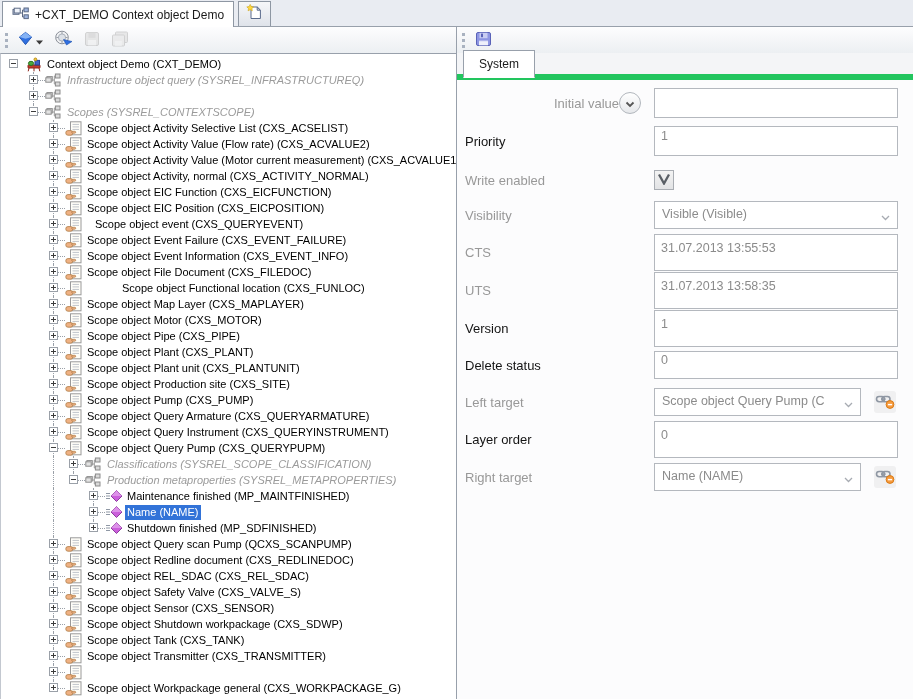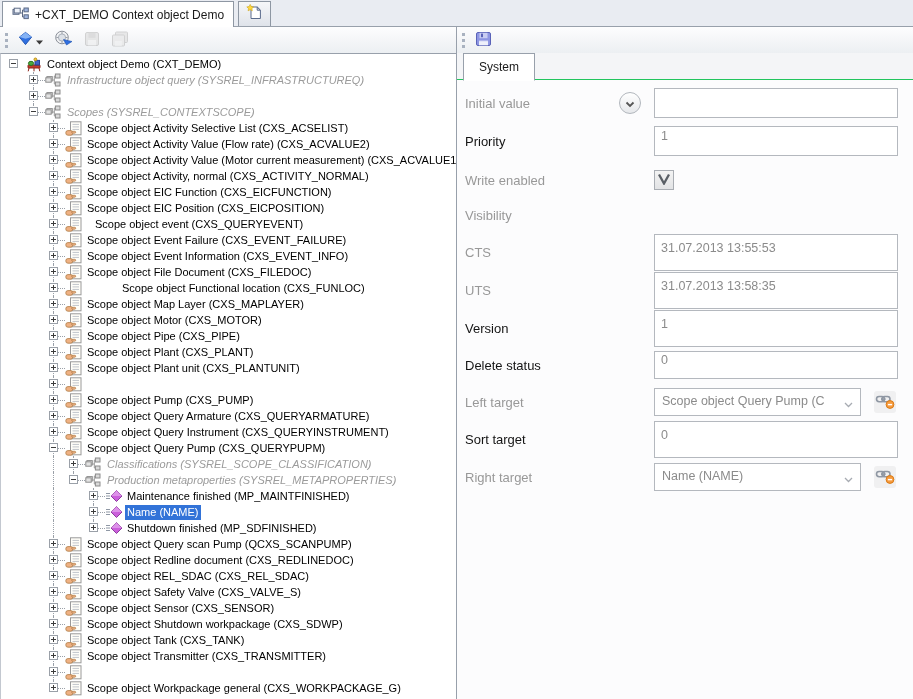--- a/index.html
+++ b/index.html
@@ -46,31 +46,31 @@
     border:1px solid #9aa0a8;box-sizing:border-box;z-index:2;}
   .exp i{display:block;position:absolute;background:#3c3c3c;}
   .exp i.h{left:1px;right:1px;top:3px;height:1px;}
   .exp i.v{top:1px;bottom:1px;left:3px;width:1px;}
   .ticon{position:absolute;top:0;height:16px;width:20px;display:inline-flex;align-items:center;z-index:1;}
   .tlabel{position:absolute;top:1px;font-size:11px;line-height:13px;padding:1px 2px;color:#000;}
   .tlabel.it{font-style:italic;color:#9b9b9b;}
   .tlabel.sel{background:#3273d8;color:#fff;}
 
   
-  .ptabs{height:27px;flex:0 0 27px;box-sizing:border-box;border-bottom:1px solid #22c55e;
-    display:flex;align-items:flex-start;padding-left:6px;}
+  .ptabs{height:27px;flex:0 0 27px;box-sizing:border-box;border-bottom:6px solid #22c55e;
+    display:flex;align-items:center;padding-left:6px;}
   .ptab{height:26px;margin-bottom:-1px;background:#fff;border:1px solid #98a0ab;border-bottom:1px solid #fff;
     display:flex;align-items:center;padding:0 15px;font-size:12px;color:#1a1a1a;z-index:2;}
 
   
   .form{flex:1;background:#fcfcfd;padding:8px 0 0 8px;}
   .frow{display:flex;align-items:center;}
   .flabel{width:189px;flex:0 0 189px;font-size:13px;color:#989898;}
   .flabel.dark{color:#141414;}
-  .flabel.short{width:154px;flex:0 0 154px;}
+  .flabel.short{width:154px;flex:0 0 154px;text-align:right;}
   .finput{box-sizing:border-box;width:244px;height:37px;border:1px solid #b4b8be;background:#fff;
     font-family:"Liberation Sans",sans-serif;font-size:12.5px;color:#8b8b8b;
     padding:2px 6px 12px;outline:none;}
   .fselect{box-sizing:border-box;width:244px;height:28px;border:1px solid #b4b8be;background:#fff;
     display:flex;justify-content:space-between;align-items:flex-start;
     padding:5px 7px 0;font-size:12.5px;color:#8b8b8b;cursor:default;}
   .fselect.narrow{width:207px;}
   .fselect .chev{margin-top:3px;}
   .circlebtn{width:22px;height:22px;flex:0 0 22px;border-radius:50%;border:1px solid #b2b7bd;
     background:linear-gradient(#ffffff,#e6e8eb);display:flex;align-items:center;justify-content:center;
@@ -504,20 +504,21 @@
               <i class="v"></i>
             </span>
             <span class="ticon" style="left: 64px;">
               <svg width="18" height="15" viewBox="0 0 18 15">
                 <rect x="5.5" y="0.8" width="10.5" height="13" fill="#fffef8" stroke="#9a9a9a"></rect>
                 <path d="M7.5 3.4 H14 M7.5 5.9 H14 M7.5 8.4 H14" stroke="#c0c4ca"></path>
                 <rect x="0.8" y="9.6" width="7" height="4.6" rx="2.1" fill="#efb183" stroke="#ad7a44" stroke-width="0.8"></rect>
                 <rect x="6.7" y="10.3" width="4" height="1.9" rx="0.95" fill="#efb183" stroke="#ad7a44" stroke-width="0.7"></rect>
               </svg>
             </span>
+            <span class="tlabel" style="left: 84px;">Scope object Production site (CXS_SITE)</span>
           </div>
           <div class="trow">
             <span class="guide full" style="left: 52px;"></span>
             <span class="hstub" style="left: 52px;"></span>
             <span class="exp" style="left: 48px;">
               <i class="h"></i>
               <i class="v"></i>
             </span>
             <span class="ticon" style="left: 64px;">
               <svg width="18" height="15" viewBox="0 0 18 15">
@@ -881,20 +882,26 @@
           <span class="flabel">Write enabled</span>
           <span class="checkbox">
             <span><svg width="14" height="12">
                   <polyline points="2,1.5 7,10.5 12,1.5" fill="none" stroke="#5a5f66" stroke-width="2.3"></polyline>
                 </svg></span>
           </span>
         </div>
 
         <div class="frow" style="height:28px;margin-bottom:9px">
           <span class="flabel">Visibility</span>
+          <span class="fselect">
+            <span>Visible (Visible)</span>
+            <span class="chev"><svg width="9" height="6">
+                  <polyline points="1,1 4.5,4.5 8,1" fill="none" stroke="#a7abb2" stroke-width="1.3"></polyline>
+                </svg></span>
+          </span>
         </div>
 
         <div class="frow" style="height:29px;margin-bottom:9px">
           <span class="flabel">CTS</span>
           <input class="finput" value="31.07.2013 13:55:53" style="">
         </div>
 
         <div class="frow" style="height:29px;margin-bottom:9px">
           <span class="flabel">UTS</span>
           <input class="finput" value="31.07.2013 13:58:35" style="">
@@ -927,21 +934,21 @@
                     <line x1="6" y1="7.1" x2="10.5" y2="7.1"></line>
                   </g>
                   <circle cx="15" cy="12.5" r="3.9" fill="#f79b3e" stroke="#d97b16"></circle>
                   <rect x="12.9" y="11.9" width="4.2" height="1.4" fill="#fff"></rect>
                 </svg>
             </span>
           </button>
         </div>
 
         <div class="frow" style="height:29px;margin-bottom:9px">
-          <span class="flabel dark">Sort target</span>
+          <span class="flabel dark">Layer order</span>
           <input class="finput" value="0" style="">
         </div>
 
         <div class="frow" style="height:28px">
           <span class="flabel">Right target</span>
           <span class="fselect narrow">
             <span style="overflow:hidden;white-space:nowrap">Name (NAME)</span>
             <span class="chev"><svg width="9" height="6">
                   <polyline points="1,1 4.5,4.5 8,1" fill="none" stroke="#a7abb2" stroke-width="1.3"></polyline>
                 </svg></span>

